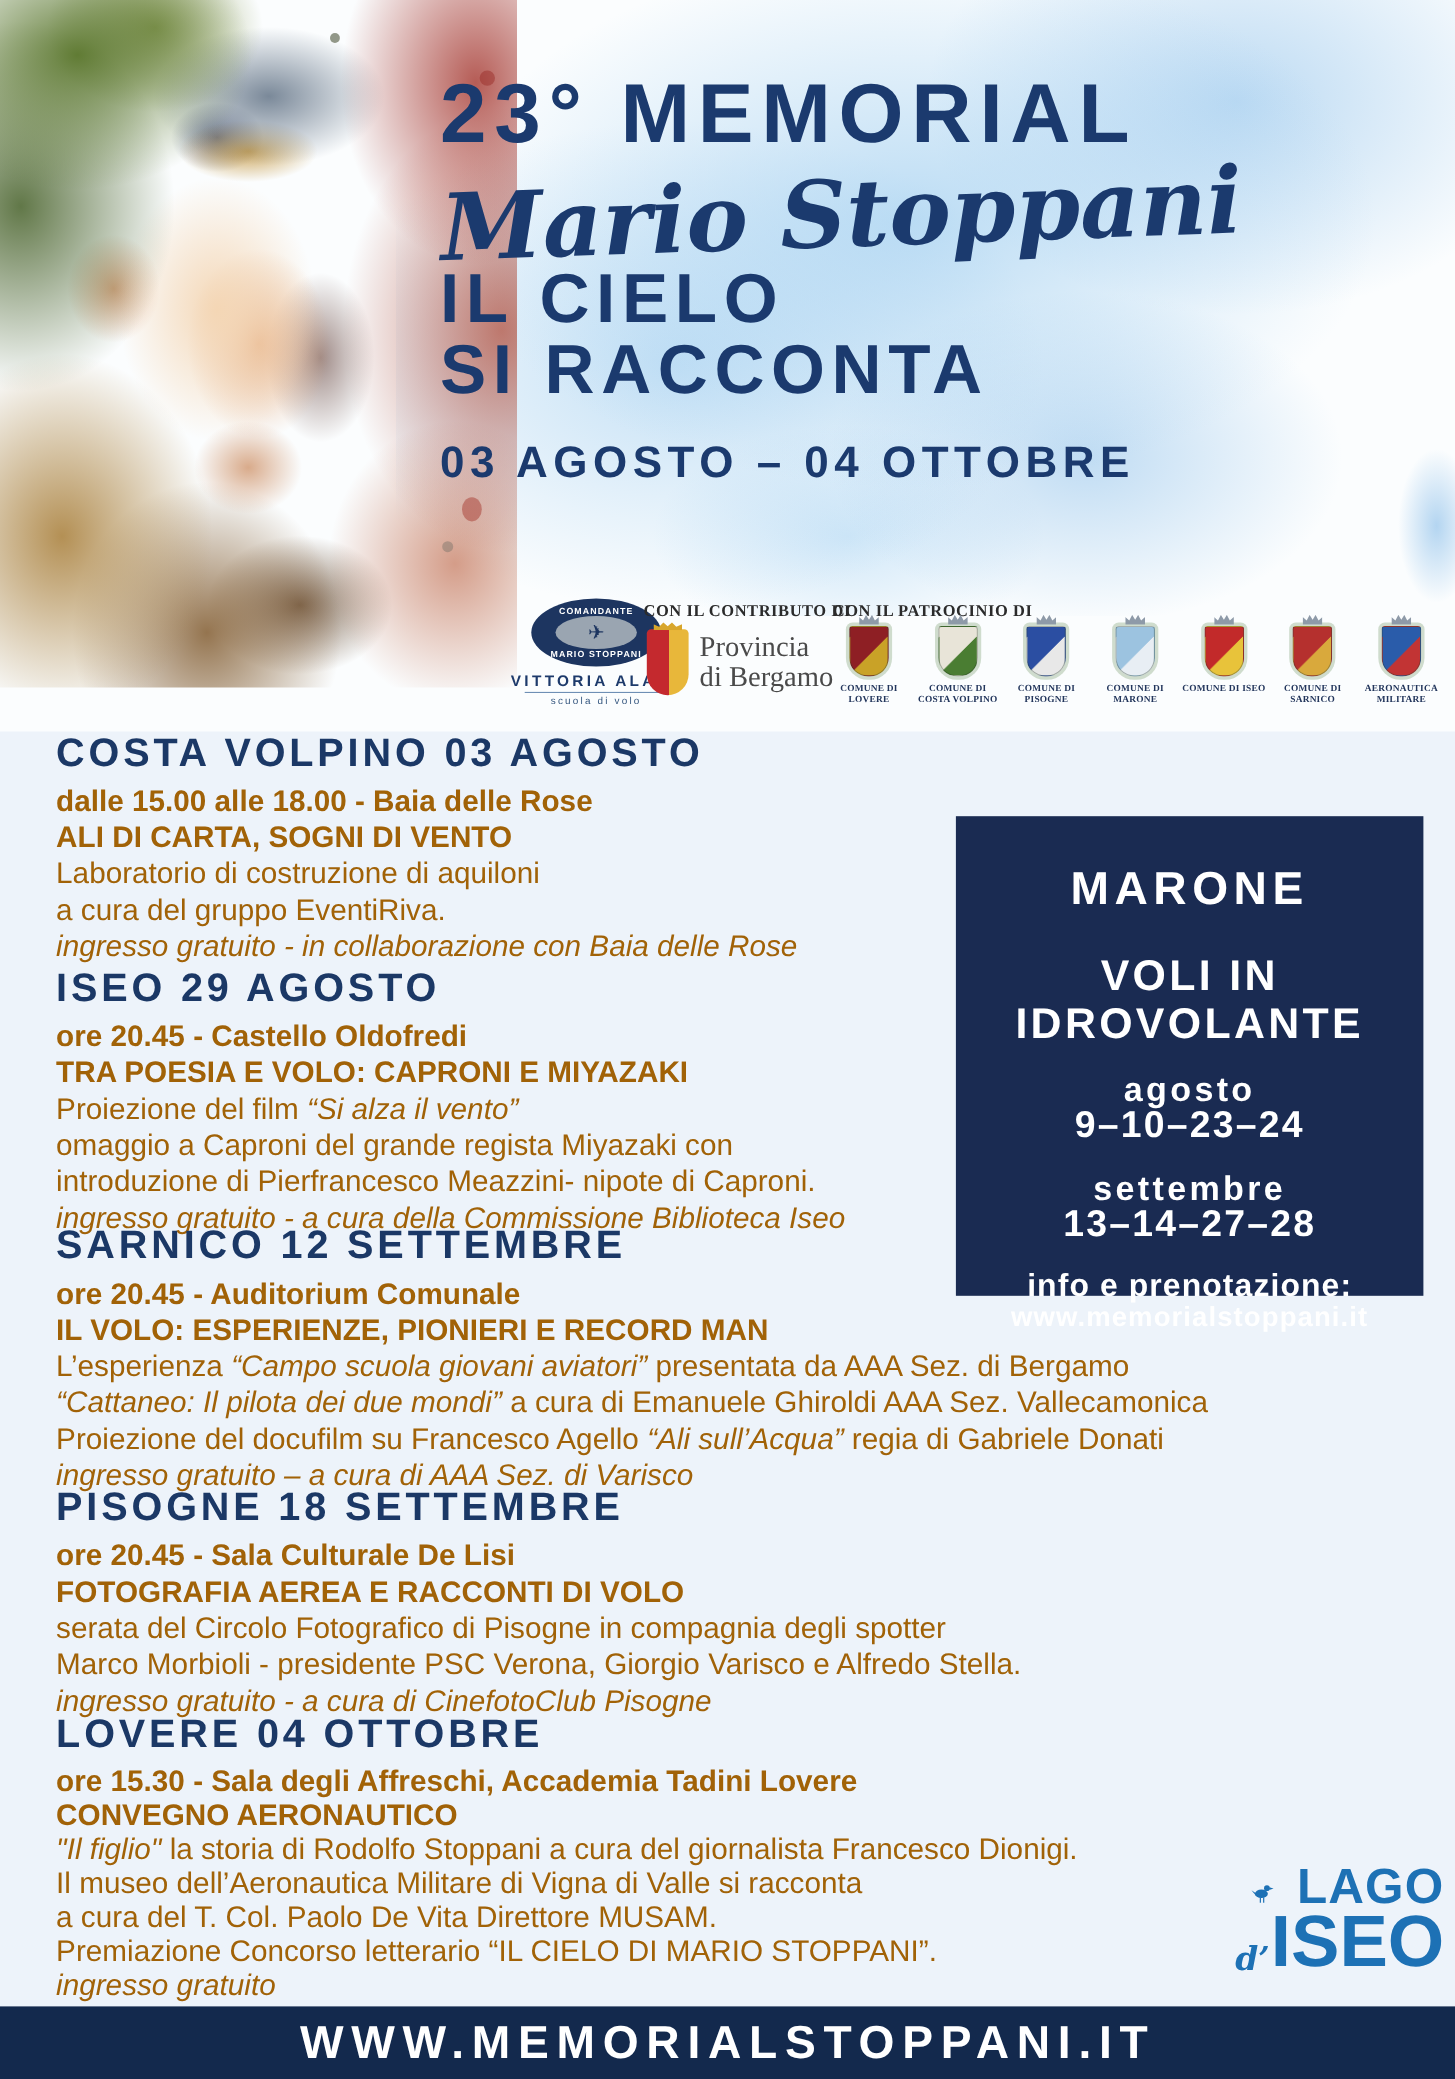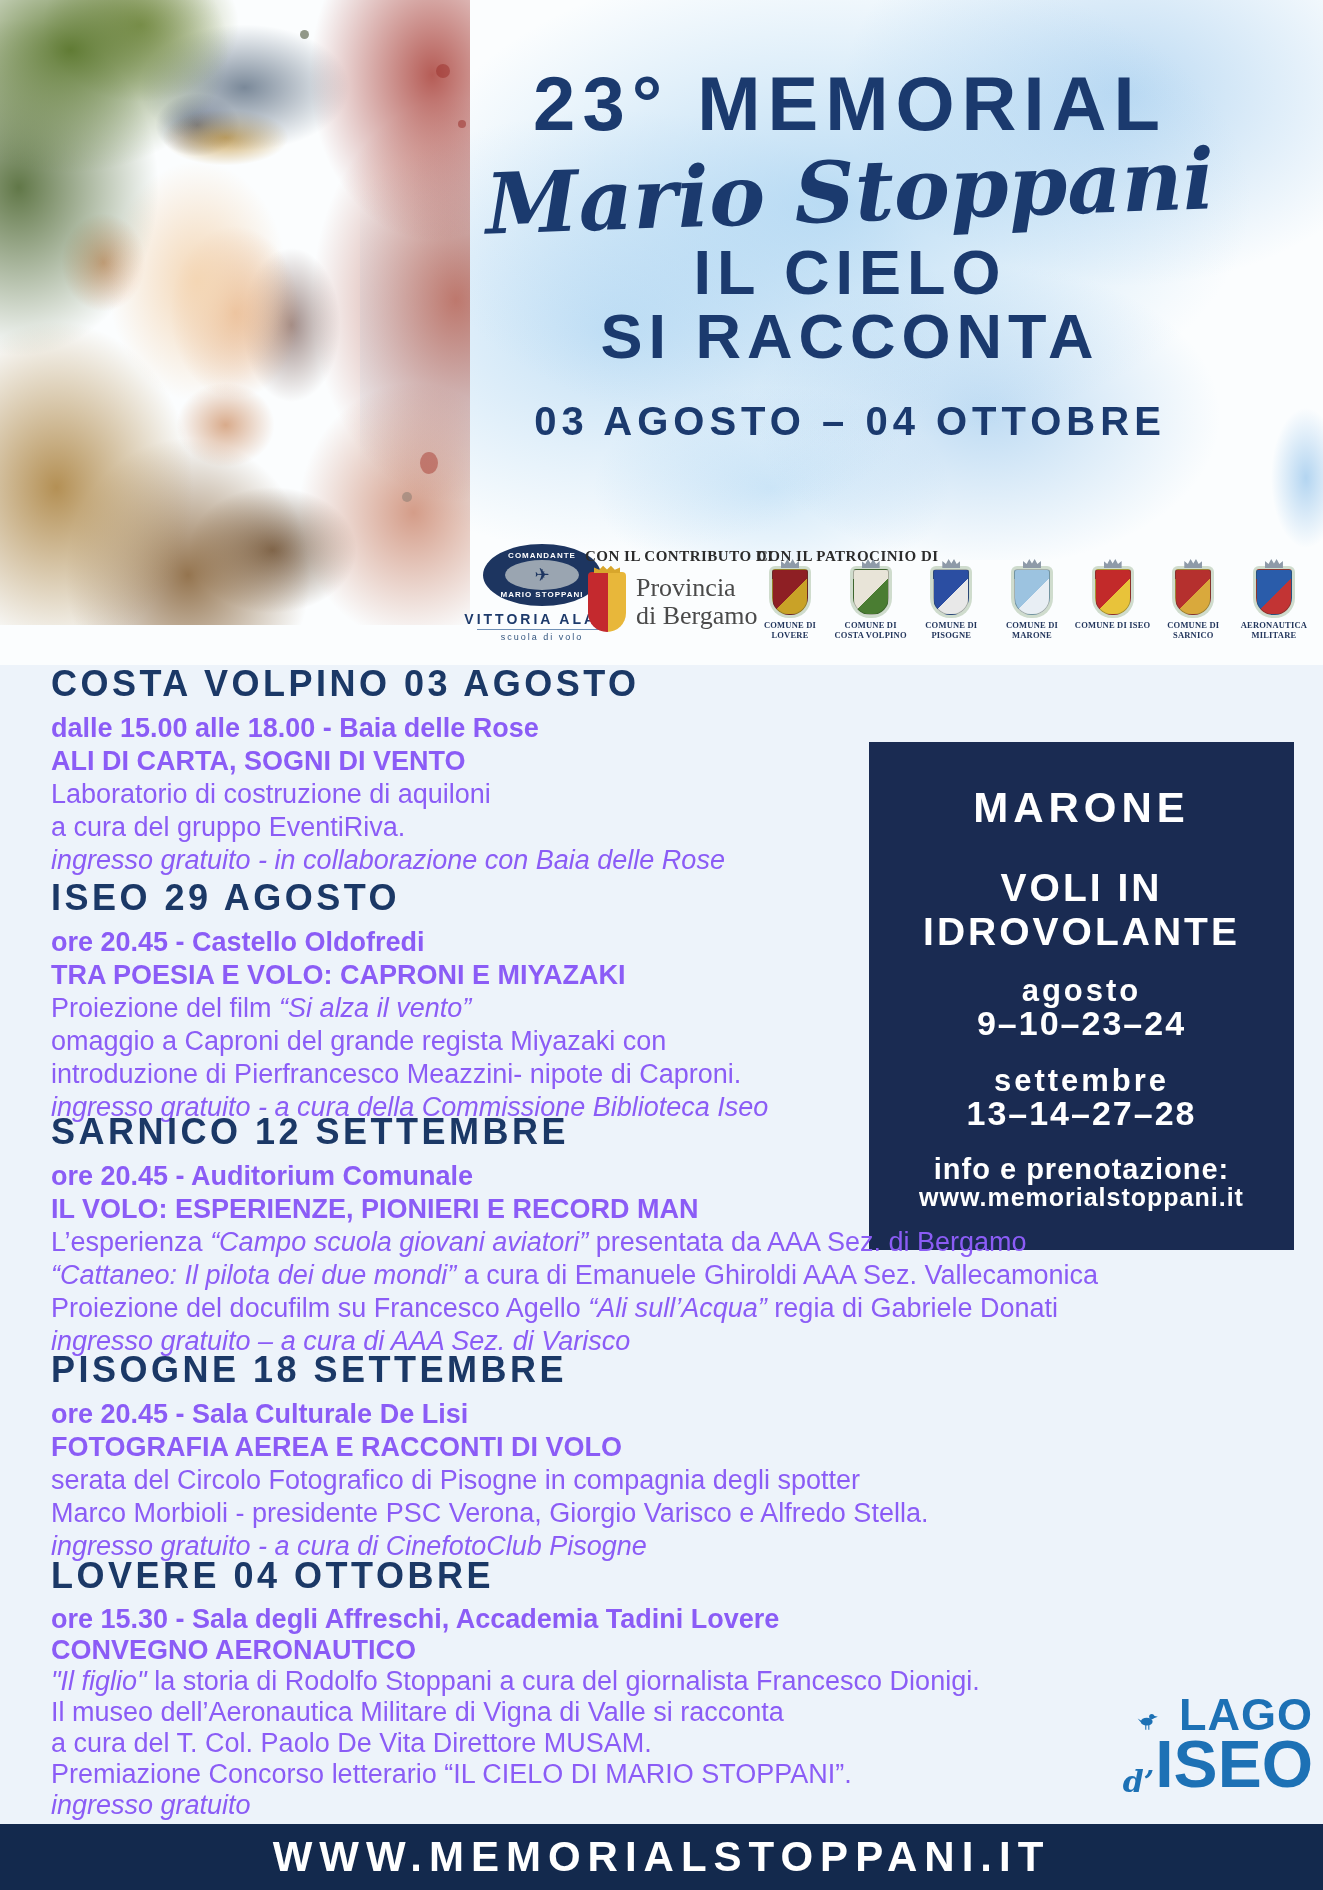--- a/index.html
+++ b/index.html
@@ -44,21 +44,21 @@
       radial-gradient(170px 190px at 40% 92%, rgba(130,92,48,.85),  rgba(130,92,48,0) 72%),
       radial-gradient(120px 90px at 58% 88%,  rgba(96,66,38,.80),   rgba(96,66,38,0) 70%);
   }
   .spatter{position:absolute;border-radius:50%;}
   .sp1{left:436px;top:64px;width:14px;height:14px;background:rgba(150,40,35,.45);}
   .sp2{left:458px;top:120px;width:8px;height:8px;background:rgba(150,40,35,.5);}
   .sp3{left:420px;top:452px;width:18px;height:22px;background:rgba(168,60,50,.5);}
   .sp4{left:402px;top:492px;width:10px;height:10px;background:rgba(130,120,110,.5);}
   .sp5{left:300px;top:30px;width:9px;height:9px;background:rgba(60,70,40,.55);}
 
-  .titles{position:absolute;left:400px;top:66px;width:900px;text-align:center;color:#1b3a6e;}
+  .titles{position:absolute;left:400px;top:66px;width:900px;text-align:left;color:#1b3a6e;}
   .t-number{font-size:76px;font-weight:900;letter-spacing:7px;line-height:1;}
   .t-script{
     font-family:"DejaVu Serif", serif; font-style:italic; font-weight:600;
     font-size:84px; line-height:1.05; margin-top:6px; transform:rotate(-2deg);
     color:#1b3a6e;
   }
   .t-line{font-size:63px;font-weight:900;letter-spacing:6px;line-height:1.02;}
   .t-l1{margin-top:4px;}
   .t-date{font-size:40px;font-weight:800;letter-spacing:5px;margin-top:30px;}
 
@@ -91,27 +91,27 @@
   .crest-crown{width:18px;height:10px;margin:0 auto 1px;background:#8e9aa8;
     clip-path:polygon(0 100%,0 30%,20% 60%,35% 10%,50% 55%,65% 10%,80% 60%,100% 30%,100% 100%);}
   .crest-shield{width:34px;height:44px;margin:0 auto;border-radius:3px 3px 17px 17px;
     border:1px solid rgba(40,60,40,.35);box-shadow:0 0 0 3px rgba(74,124,58,.25);}
   .crest-label{font-family:"Liberation Serif", serif;font-size:8.5px;line-height:1.15;
     color:#23365c;margin-top:6px;font-weight:700;letter-spacing:.2px;}
 
   
   .event{position:absolute;left:51px;width:1250px;white-space:nowrap;}
   .ev-heading{font-size:36px;font-weight:800;letter-spacing:3.5px;color:#1b3866;line-height:40px;margin-bottom:8px;}
-  .ev-line{font-size:27px;line-height:33px;color:#8b5cf6;}
+  .ev-line{font-size:27px;line-height:33px;color:#a16207;}
   .ev-bold{font-weight:700;}
   .ev-note{font-style:italic;}
   .ev-tight .ev-line{line-height:31px;}
 
   
-  .marone{position:absolute;left:869px;top:742px;width:425px;height:508px;background:#1a2b52;
+  .marone{position:absolute;left:869px;top:742px;width:425px;height:436px;background:#1a2b52;
     color:#fff;text-align:center;display:flex;flex-direction:column;align-items:center;}
   .mb-title{font-size:42px;font-weight:800;letter-spacing:5px;margin-top:42px;}
   .mb-sub{font-size:39px;font-weight:800;letter-spacing:3px;line-height:44px;margin-top:34px;}
   .mb-month{font-size:31px;font-weight:700;letter-spacing:3px;margin-top:22px;line-height:30px;}
   .mb-dates{font-size:34px;font-weight:700;letter-spacing:2px;line-height:34px;}
   .mb-month2{margin-top:26px;}
   .mb-info{font-size:29px;font-weight:700;letter-spacing:1px;margin-top:24px;line-height:30px;}
   .mb-url{font-size:25px;font-weight:700;letter-spacing:1px;line-height:26px;}
 
   

